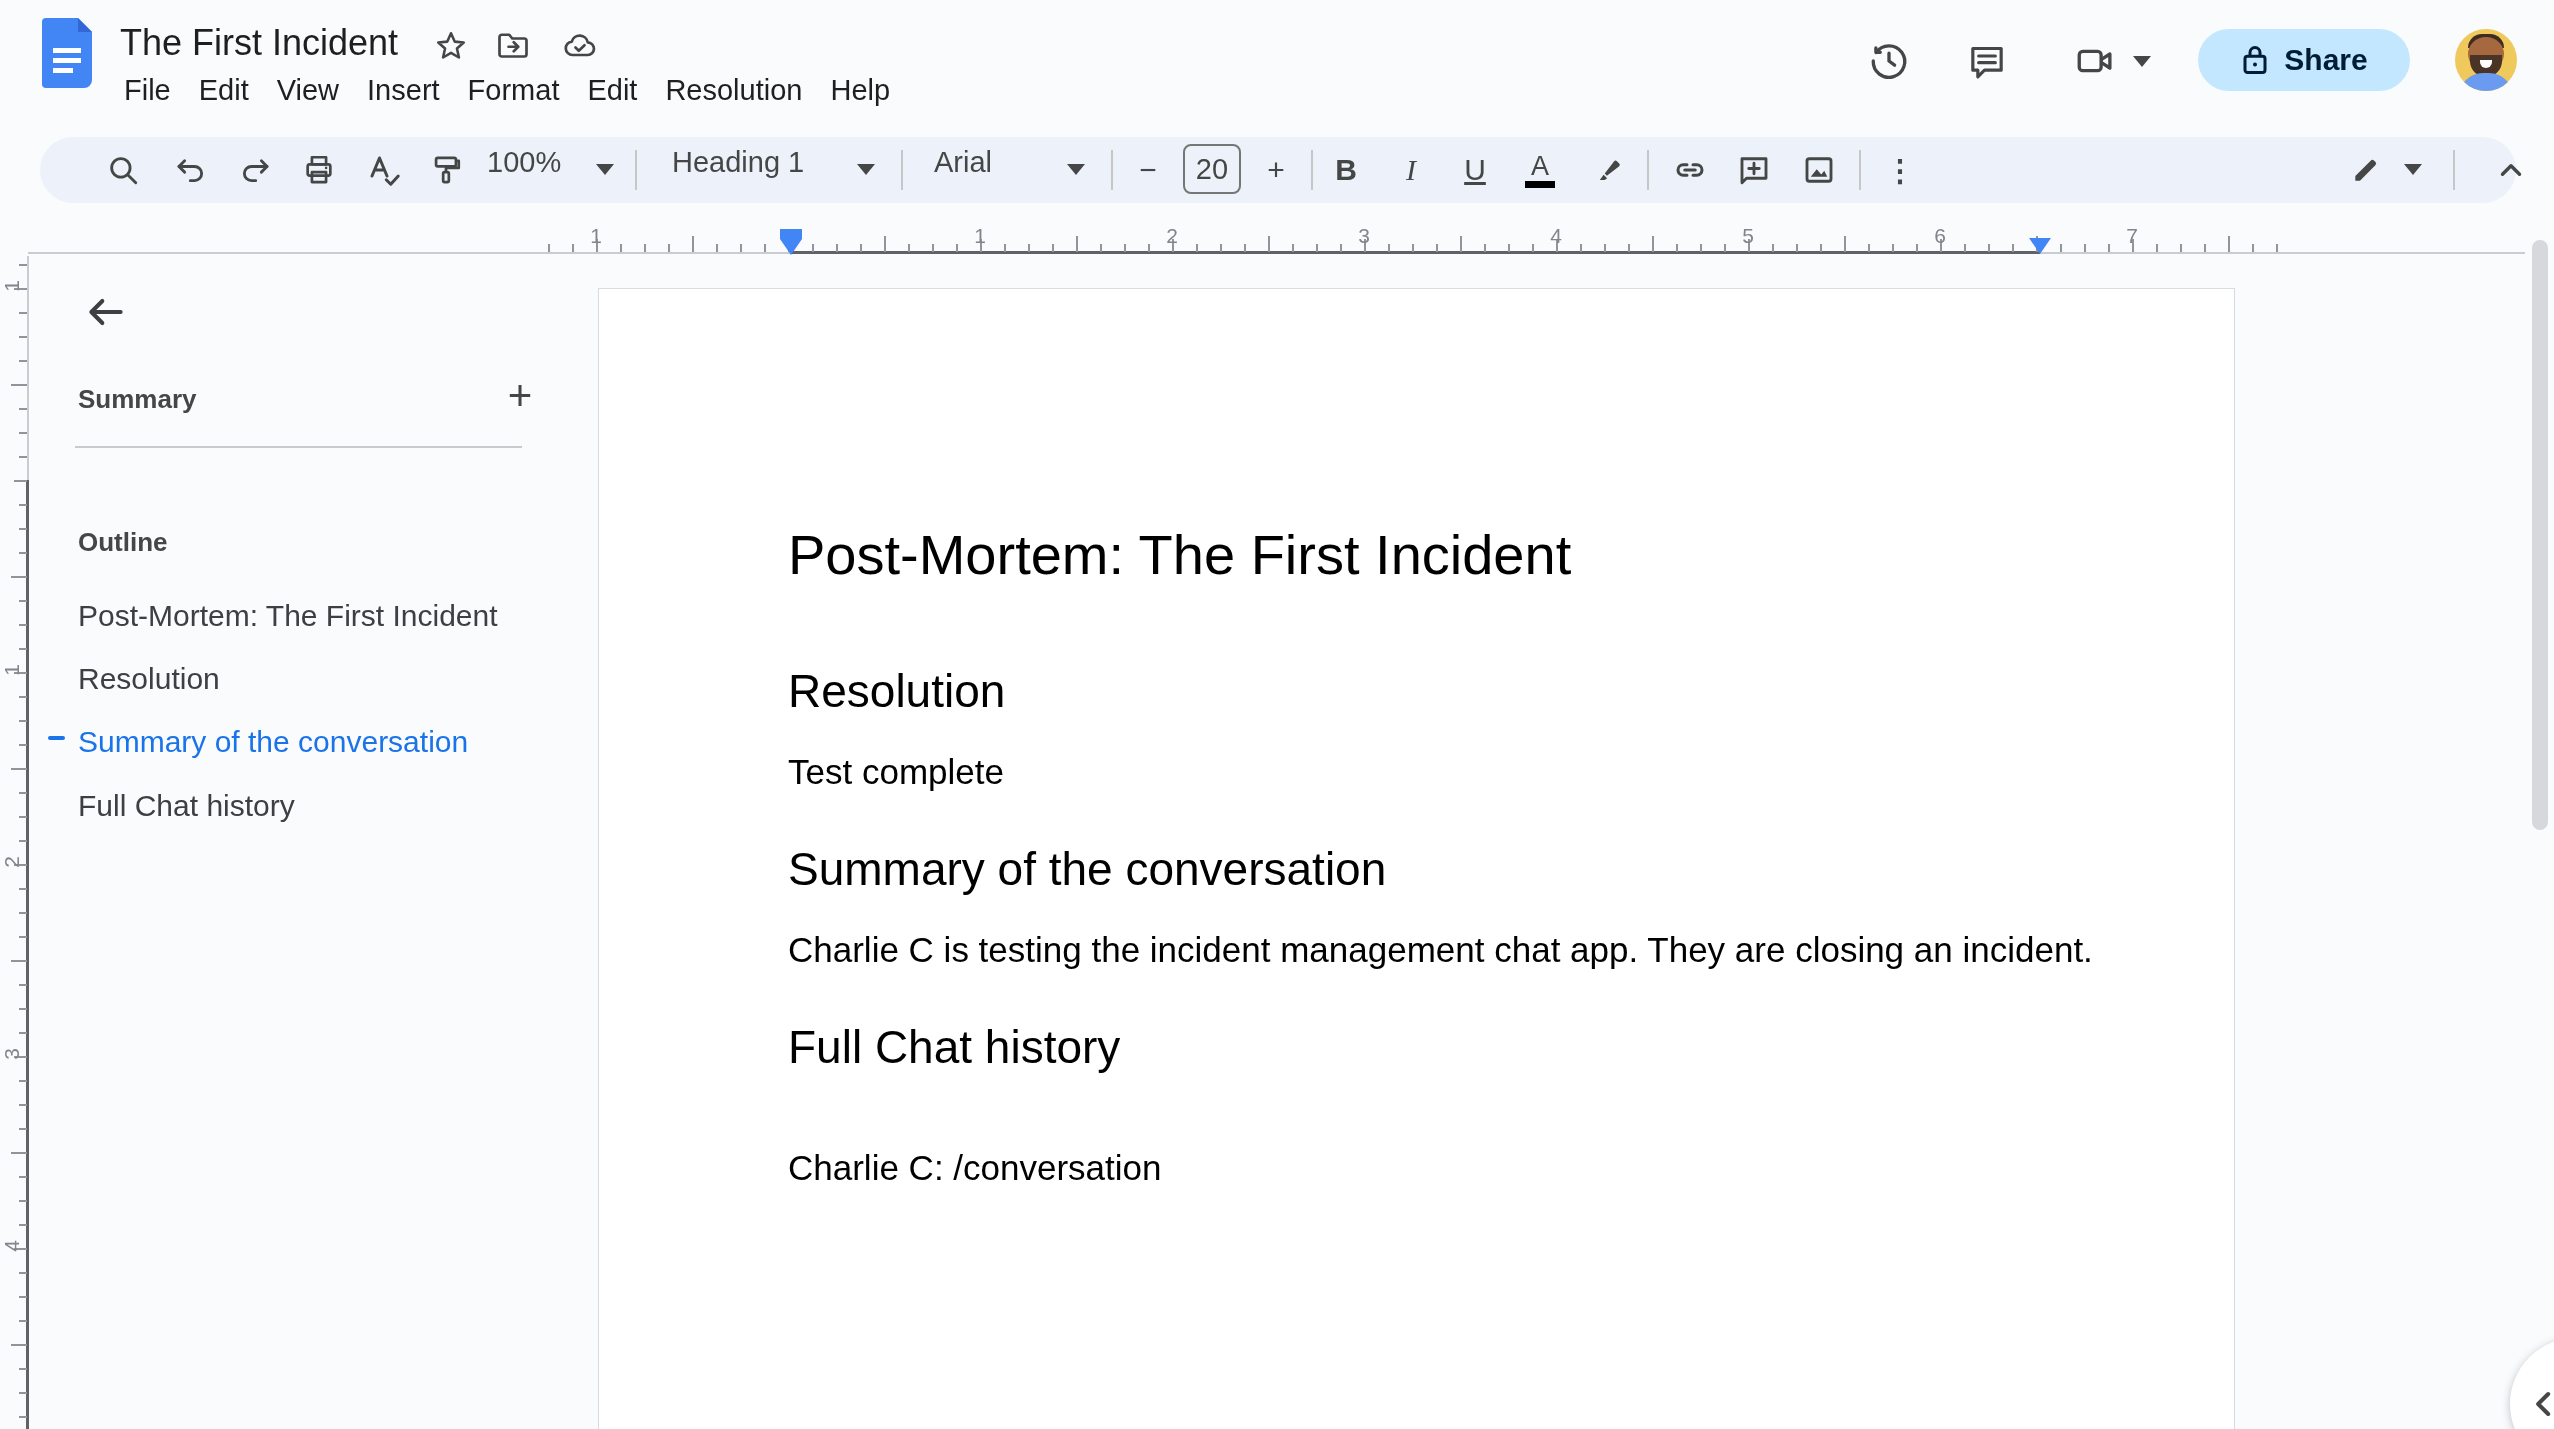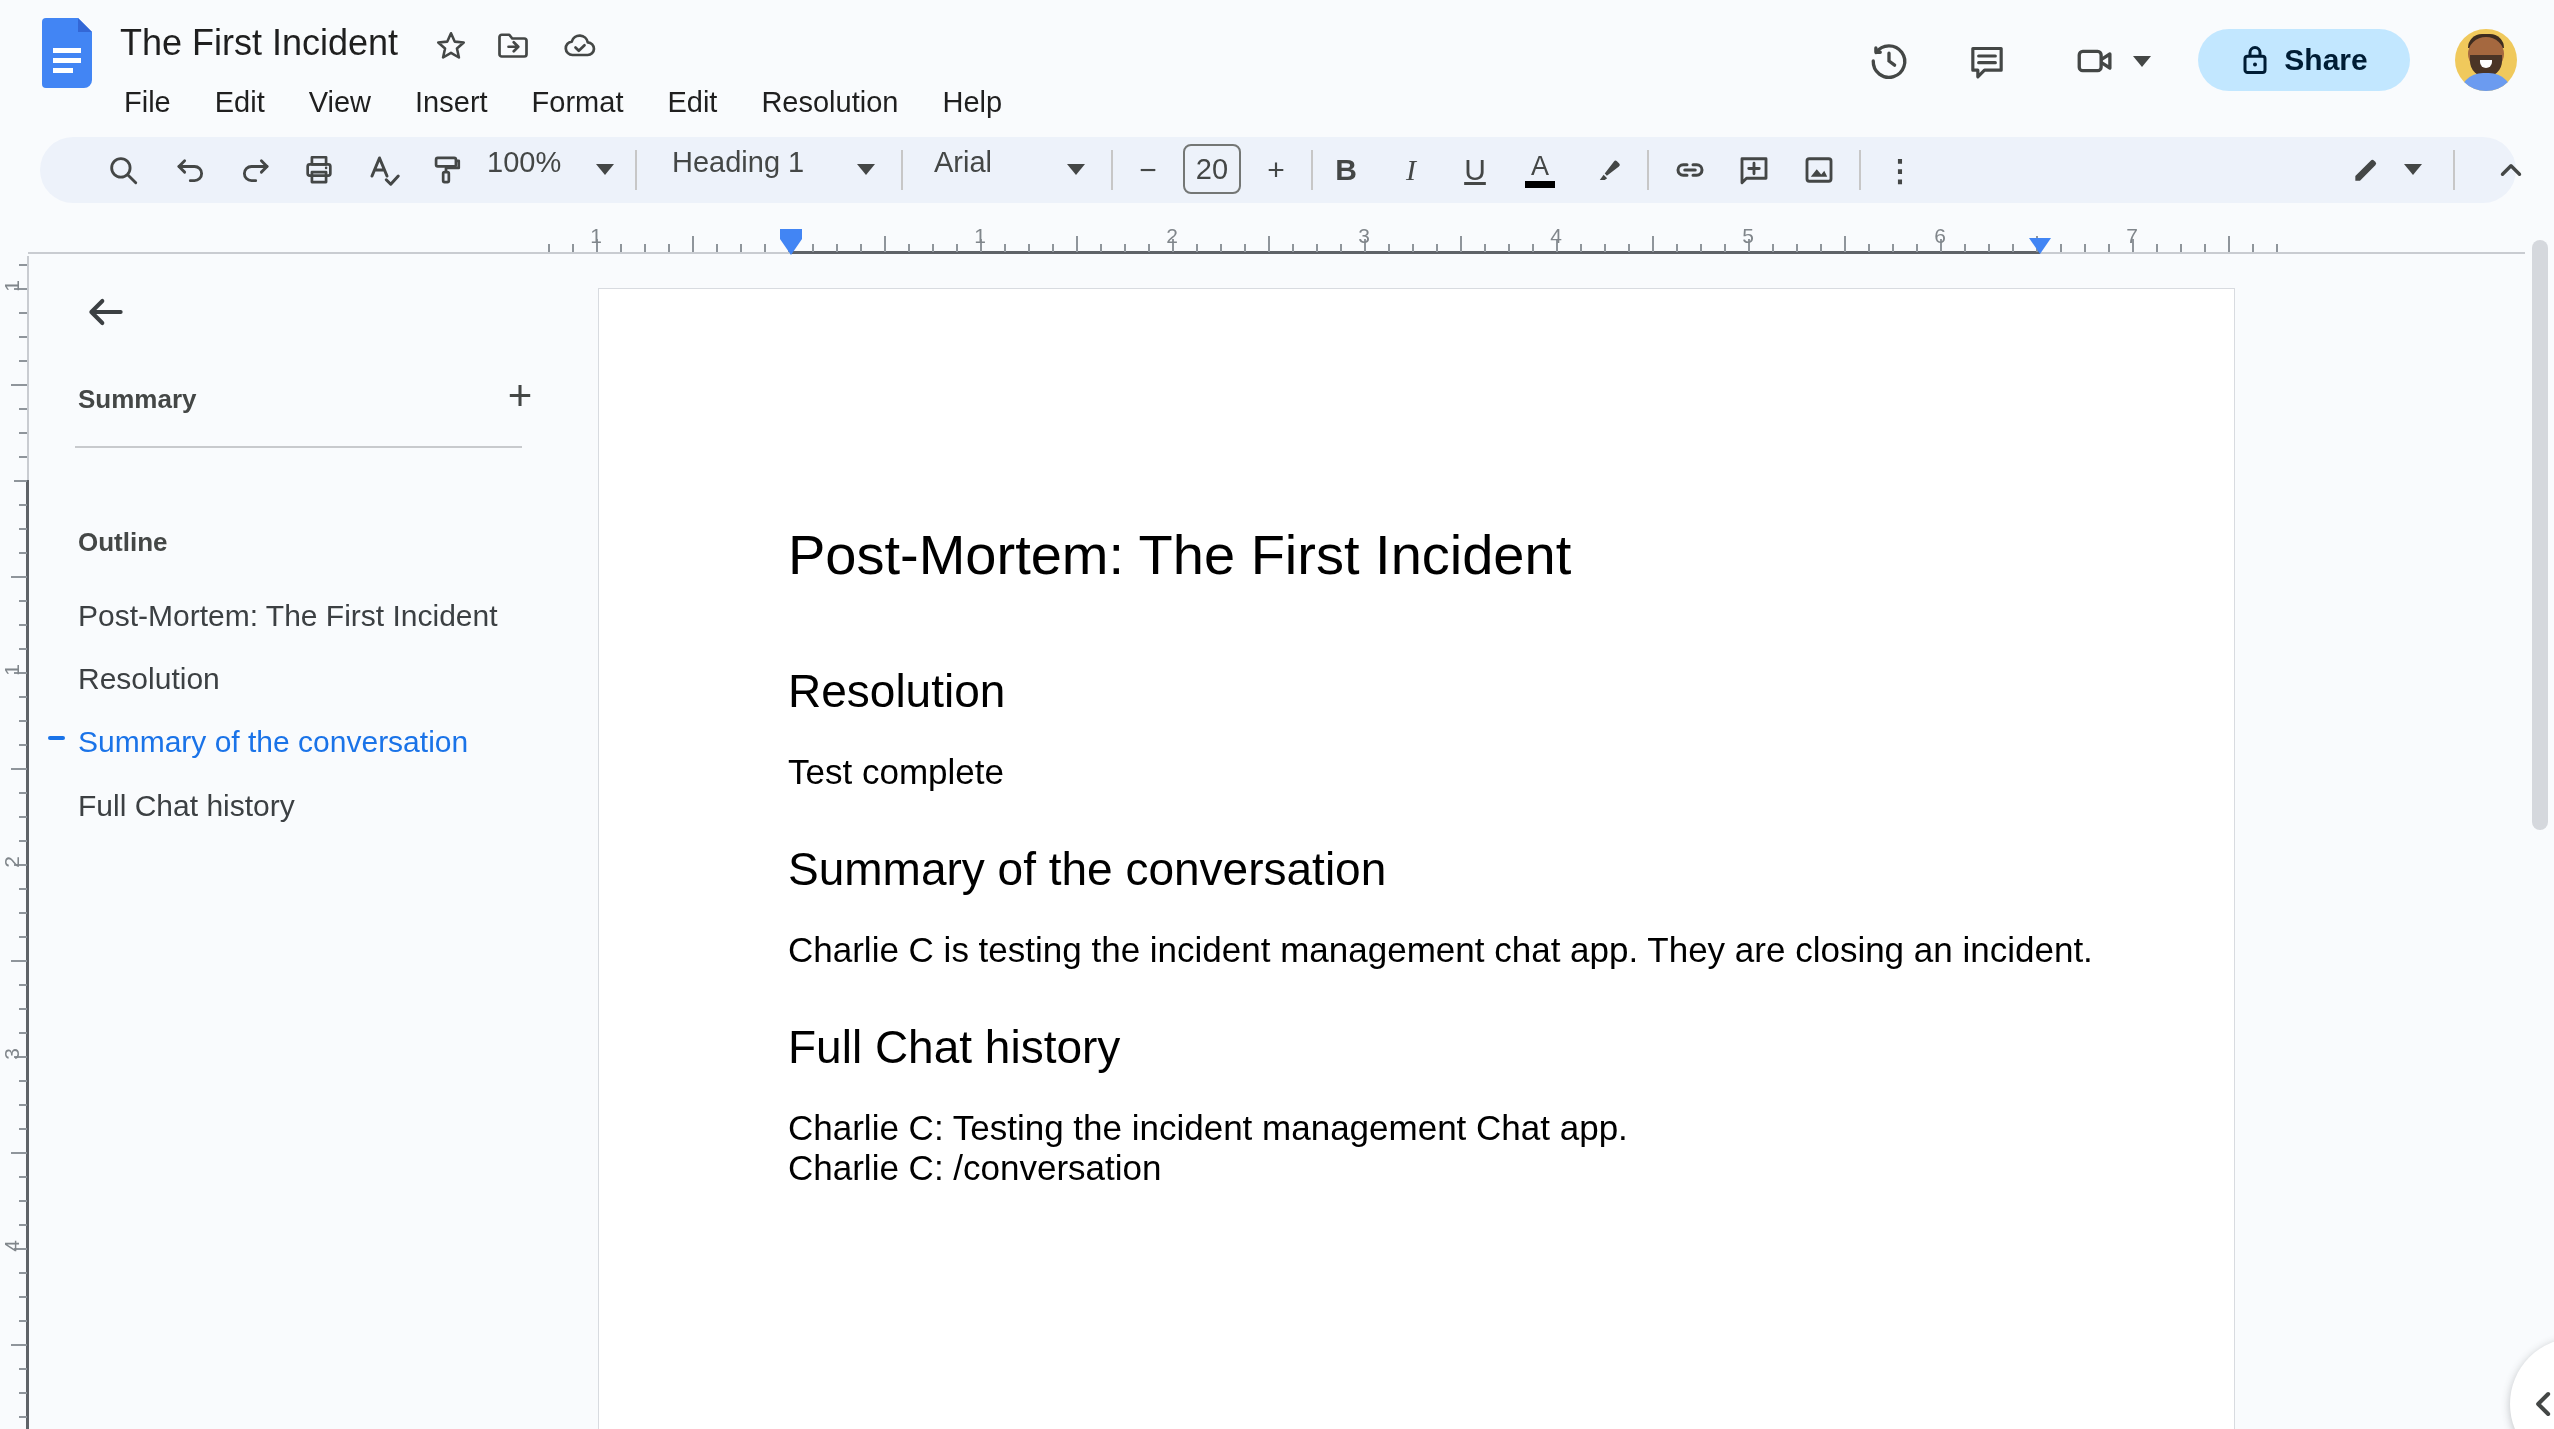--- a/index.html
+++ b/index.html
@@ -7,21 +7,21 @@
   body { font-family:"Liberation Sans", sans-serif; background:#f9fbfd; overflow:hidden; }
   #app { position:relative; width:2554px; height:1429px; background:#f9fbfd; overflow:hidden; }
   .abs { position:absolute; }
   .icon-btn { display:flex; align-items:center; justify-content:center; cursor:pointer; border-radius:8px; }
   svg { display:block; }
 
   
   #docs-logo { left:42px; top:18px; width:50px; height:70px; }
   #doc-title { left:120px; top:22px; font-size:36px; color:#1f1f1f; white-space:nowrap; }
   .title-mini-icon { top:28px; width:36px; height:36px; }
-  #menu-bar { left:114px; top:70px; display:flex; gap:24px;margin-top:12px; }
+  #menu-bar { left:114px; top:70px; display:flex; gap:8px; }
   .menu-item { font-size:29px; color:#1f1f1f; padding:4px 10px; border-radius:8px; cursor:pointer; white-space:nowrap; }
   .hdr-right-icon { top:38px; width:46px; height:46px; }
   #share-btn { left:2198px; top:29px; width:212px; height:62px; background:#c2e7ff; border-radius:31px;
                display:flex; align-items:center; justify-content:center; gap:14px; cursor:pointer; }
   #share-btn span { font-size:30px; font-weight:600; color:#001d35; }
   #avatar { left:2455px; top:29px; width:62px; height:62px; border-radius:50%; overflow:hidden; background:#f0c95c; cursor:pointer; }
   .av-head { position:absolute; left:13px; top:8px; width:36px; height:34px; border-radius:50%; background:#a5683f; }
   .av-hair { position:absolute; left:13px; top:5px; width:36px; height:14px; border-radius:18px 18px 0 0; background:#3e2c20; }
   .av-beard { position:absolute; left:15px; top:26px; width:32px; height:22px; border-radius:0 0 16px 16px; background:#4a3426; }
   .av-mouth { position:absolute; left:25px; top:31px; width:12px; height:8px; border-radius:0 0 6px 6px; background:#fff; }
@@ -465,21 +465,20 @@
   <div class="outline-item" style="top:786px;">Full Chat history</div>
 
   <div class="abs" id="page"></div>
 
   <div class="doc-text doc-title" style="left:788px; top:522px;">Post-Mortem: The First Incident</div>
   <div class="doc-text doc-h2" style="left:788px; top:664px;">Resolution</div>
   <div class="doc-text doc-p" style="left:788px; top:752px;">Test complete</div>
   <div class="doc-text doc-h2" style="left:788px; top:842px;">Summary of the conversation</div>
   <div class="doc-text doc-p" style="left:788px; top:930px;">Charlie C is testing the incident management chat app. They are closing an incident.</div>
   <div class="doc-text doc-h2" style="left:788px; top:1020px;">Full Chat history</div>
-  <div class="doc-text doc-p" style="left:788px; top:1108px;">Charlie C: Testing the incident management Chat app.</div>
   <div class="doc-text doc-p" style="left:788px; top:1148px;">Charlie C: /conversation</div>
 
   <div class="abs" id="scrollbar"></div>
 
   <div class="abs" id="corner-btn">
     <svg width="40" height="40" viewBox="0 0 24 24" style="margin-left:14px;" fill="none" stroke="#444746" stroke-width="2.4" stroke-linecap="round" stroke-linejoin="round">
       <path d="M14.5 6 L8.5 12 L14.5 18"></path>
     </svg>
   </div>
 

